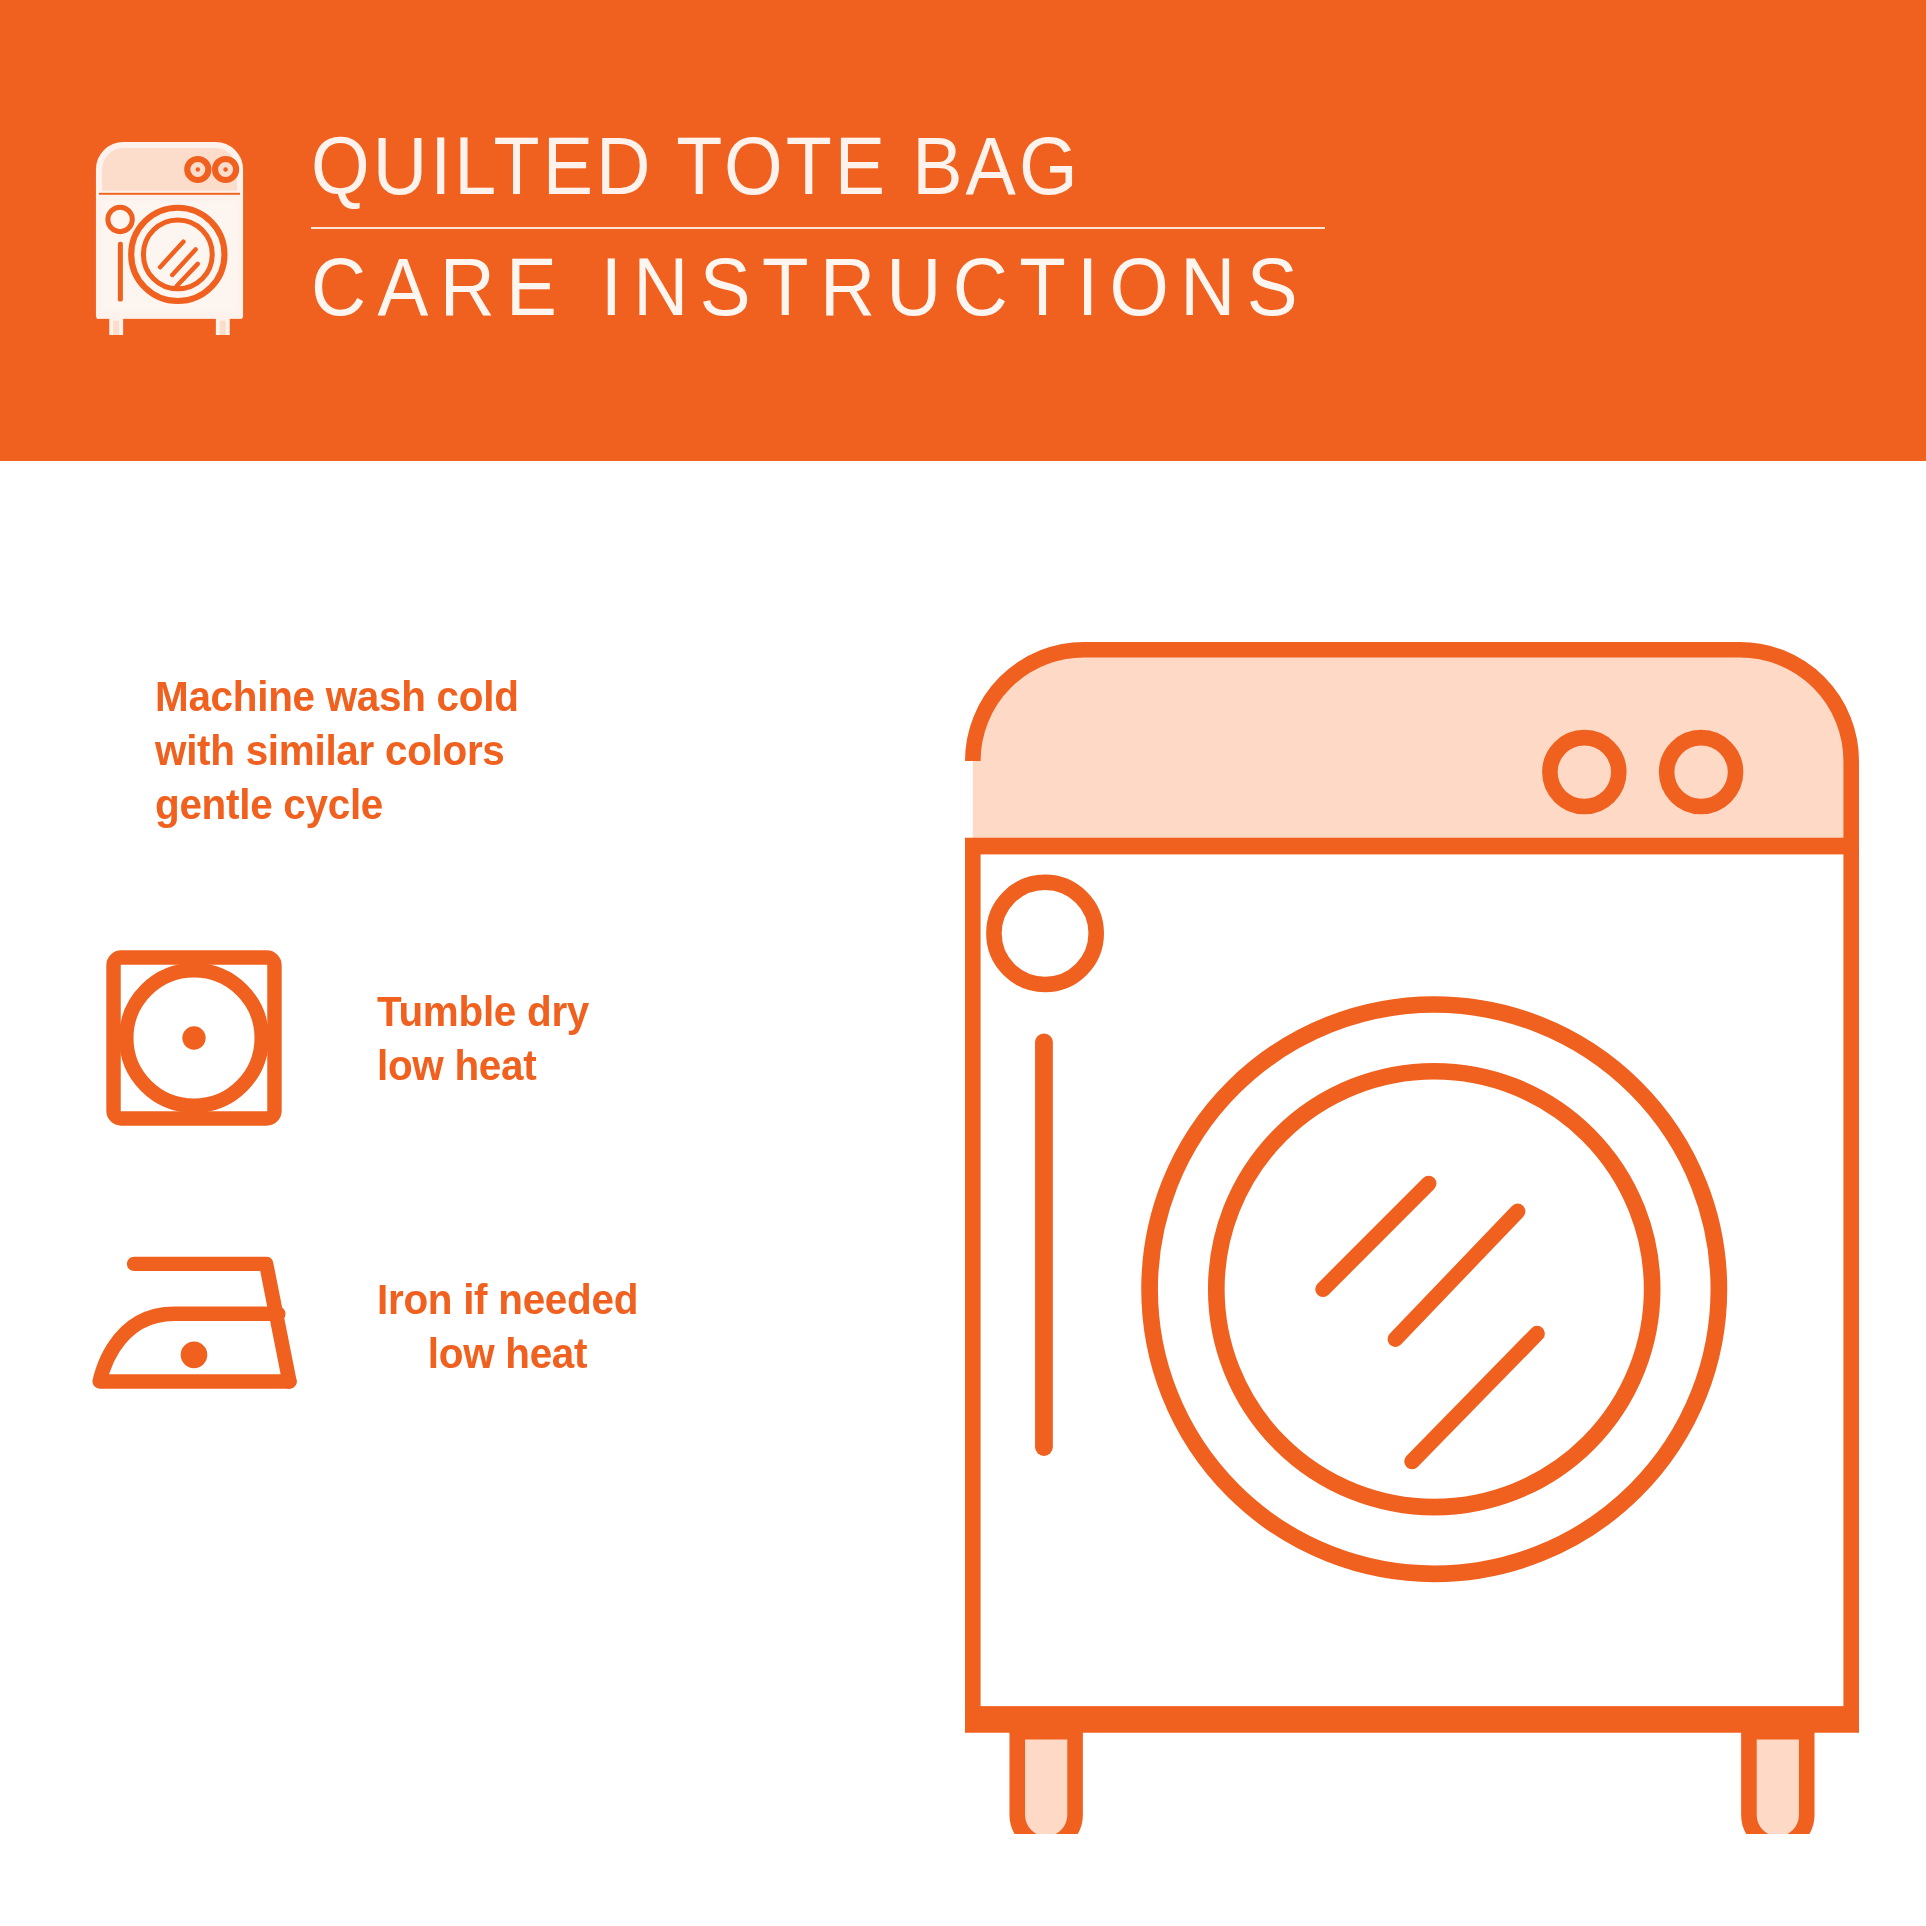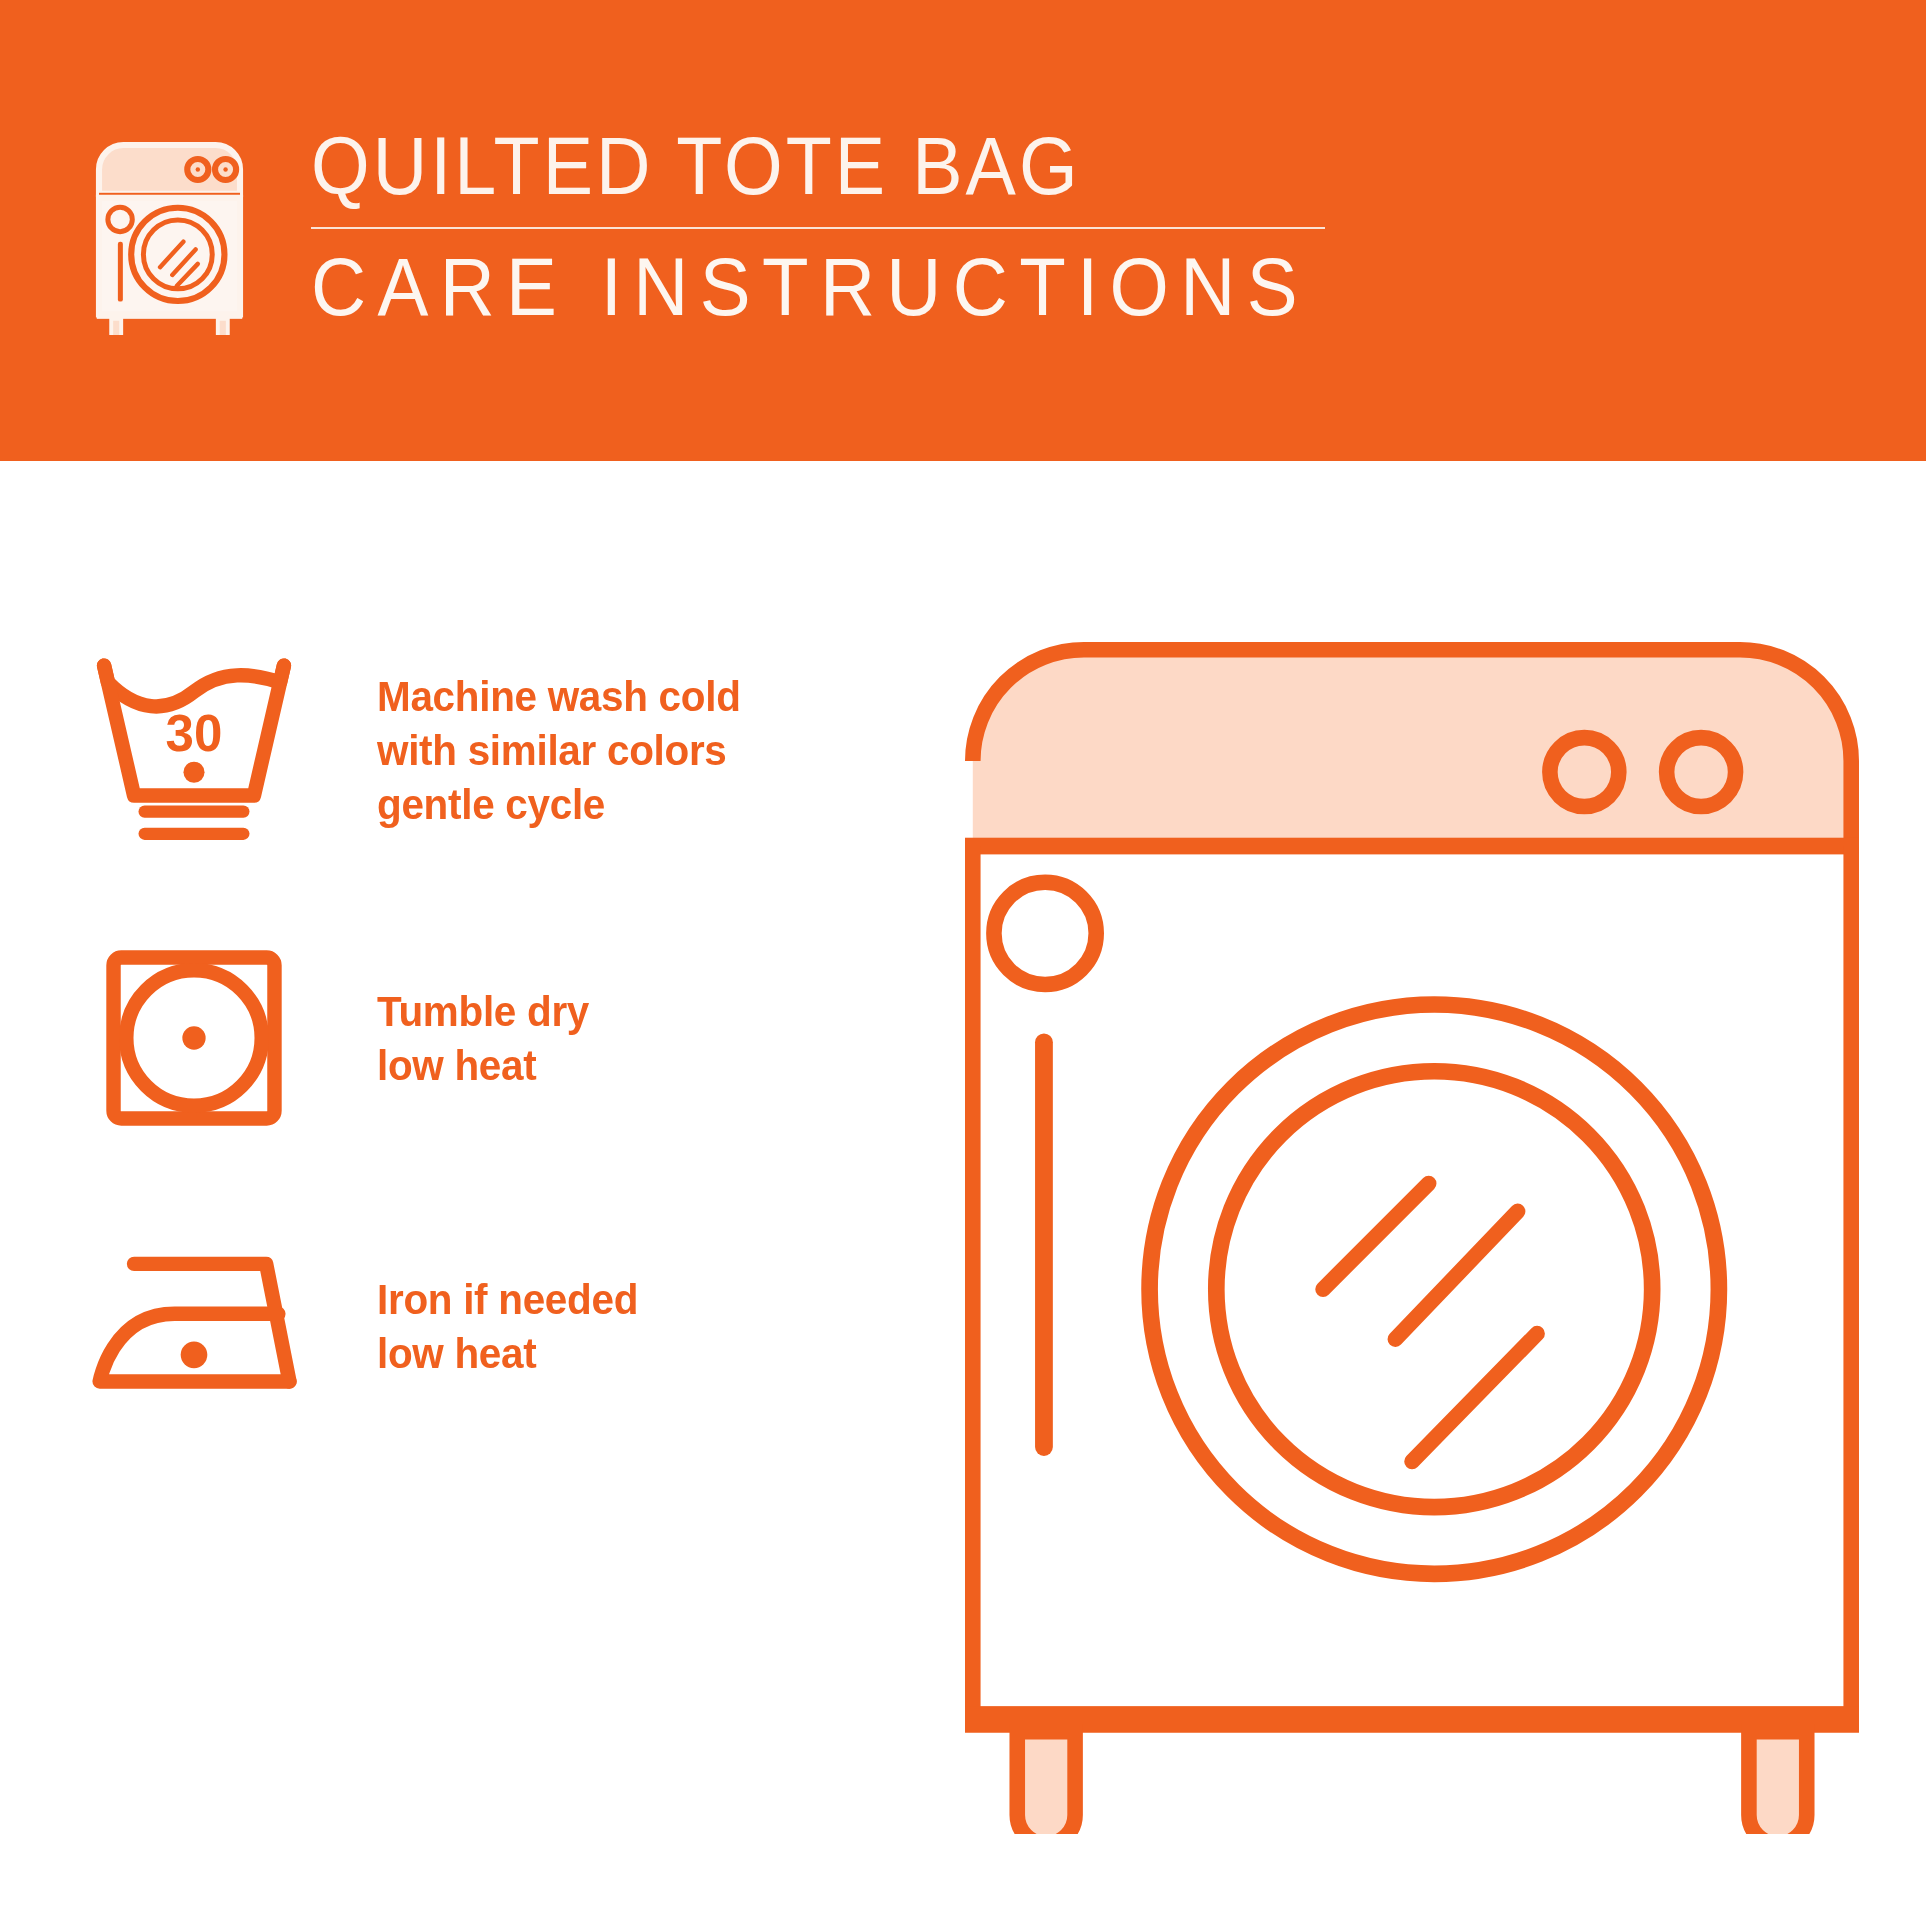--- a/index.html
+++ b/index.html
@@ -86,21 +86,21 @@
     top: 178px;
     width: 834px;
   }
   .care-row {
     display: flex;
     flex-direction: row;
     align-items: center;
     height: 222px;
     margin-bottom: 66px;
   }
-  .care-row:last-child { margin-bottom: 0; }
+  .care-row:last-child { margin-bottom: 0; text-align: center; }
   .care-symbol {
     width: 222px;
     height: 222px;
     flex: 0 0 auto;
     display: flex;
     align-items: center;
     justify-content: center;
   }
   .care-label {
     margin-left: 72px;
@@ -169,34 +169,20 @@
     </div>
 
   </div>
 </div>
 
 <div class="content">
 
   <div class="care-list">
 
     <div class="care-row">
-      <div class="care-symbol">
-        <svg viewBox="0 0 400 400" width="222" height="222" xmlns="http://www.w3.org/2000/svg">
-
-          <path d="M38 48 L45 78 C 95 130 150 135 200 95 C 250 55 305 62 355 78 L362 48" fill="none" stroke="#F0601E" stroke-width="26" stroke-linecap="round" stroke-linejoin="round"></path>
-          <path d="M38 48 L92 282 L308 282 L362 48" fill="none" stroke="#F0601E" stroke-width="26" stroke-linecap="round" stroke-linejoin="round"></path>
-
-          <rect x="100" y="300" width="200" height="22" rx="11" fill="#F0601E"></rect>
-          <rect x="100" y="340" width="200" height="22" rx="11" fill="#F0601E"></rect>
-
-          <text x="200" y="202" text-anchor="middle" font-family="Liberation Sans, sans-serif" font-size="92" font-weight="700" fill="#F0601E">30</text>
-
-          <circle cx="200" cy="240" r="19" fill="#F0601E"></circle>
-        </svg>
-      </div>
       <div class="care-label">Machine wash cold
 with similar colors
 gentle cycle</div>
     </div>
 
 
     <div class="care-row">
       <div class="care-symbol">
         <svg viewBox="0 0 400 400" width="222" height="222" xmlns="http://www.w3.org/2000/svg">
           <rect x="55" y="55" width="290" height="290" rx="14" fill="none" stroke="#F0601E" stroke-width="26"></rect>

